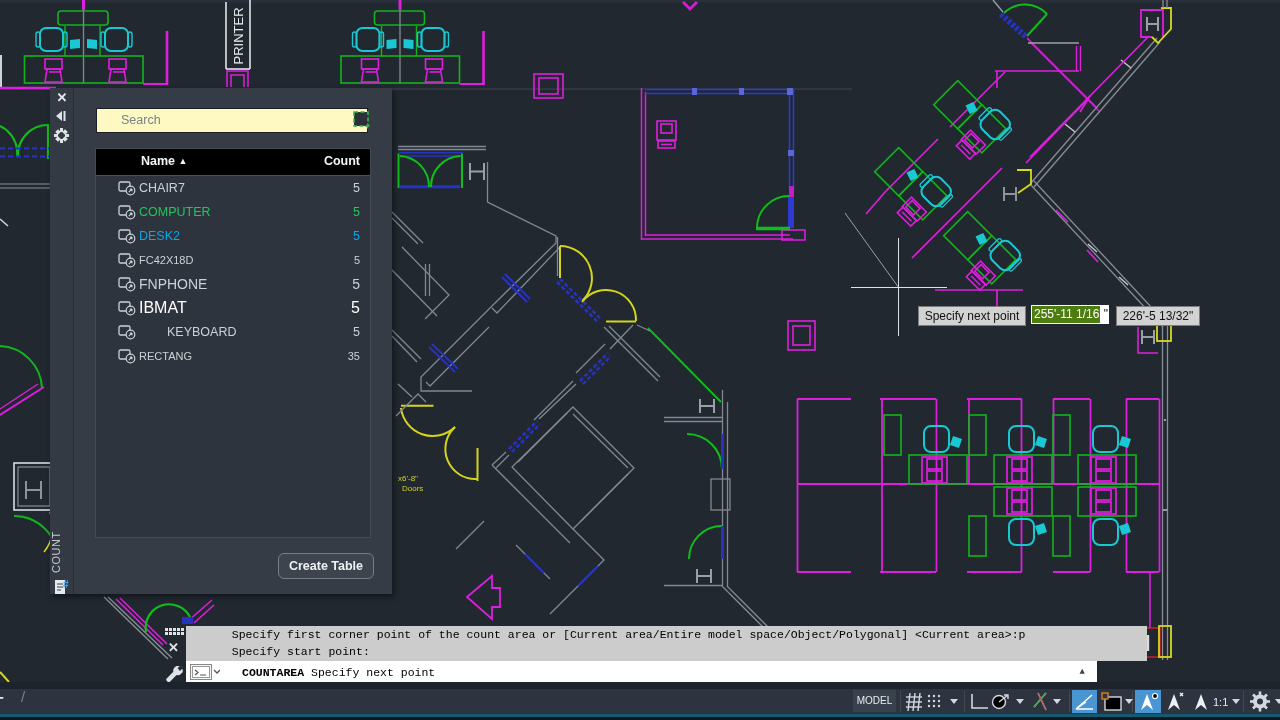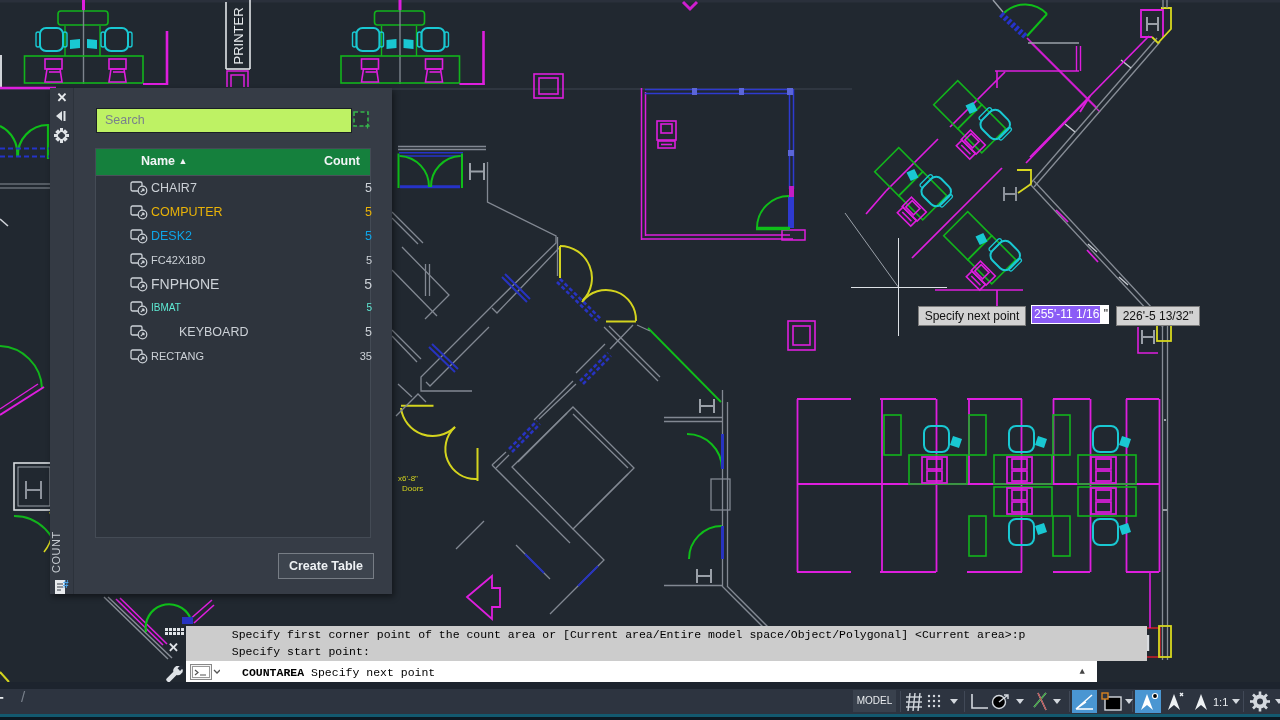--- a/index.html
+++ b/index.html
@@ -429,43 +429,43 @@
     <svg class="abs" style="left:4px;top:491px" width="16" height="16" viewBox="0 0 16 16">
           <rect x="1" y="1" width="10" height="14" fill="#e8ebee"></rect>
           <g stroke="#363c46" stroke-width="1">
             <line x1="3" y1="5" x2="9" y2="5"></line>
             <line x1="3" y1="8" x2="9" y2="8"></line>
             <line x1="3" y1="11" x2="7" y2="11"></line>
           </g>
           <text x="9" y="9" fill="#4aa3e8" font-size="10" font-weight="bold" font-family="Liberation Sans">#</text>
         </svg>
   </div>
-  <div class="abs" style="left:46px;top:20px;width:246px;height:23px;background:#bef264;border:1px solid #1a1f26;color:#79818c;font-size:12.5px;line-height:23px;padding-left:8px;">Search</div>
+  <div class="abs" style="left:46px;top:20px;width:246px;height:23px;background:#fef9c3;border:1px solid #1a1f26;color:#79818c;font-size:12.5px;line-height:23px;padding-left:24px;">Search</div>
   <div class="abs" style="left:303px;top:23px;width:17px;height:17px;">
     <svg width="18" height="18" viewBox="0 0 18 18">
           <rect x="1" y="1" width="14" height="14" fill="#2b3039" stroke="#35b44a" stroke-width="1.6" stroke-dasharray="4 2.5"></rect>
           <path d="M12 15 h5 M14.5 12.5 v5" stroke="#35b44a" stroke-width="1.2"></path>
         </svg>
   </div>
   <div class="abs" style="left:45px;top:60px;width:274px;height:388px;background:#2e343d;border:1px solid #444b55;">
-    <div class="abs" style="left:0;top:0;width:100%;height:26px;background:#15803d;border-bottom:1px solid #4a515b;">
+    <div class="abs" style="left:0;top:0;width:100%;height:26px;background:#000000;border-bottom:1px solid #4a515b;">
       <span style="position:absolute;left:45px;top:5px;color:#f2f4f6;font-size:12.5px;font-weight:bold;">Name <span style="font-size:9px;position:relative;top:-1px;">▲</span></span>
       <span style="position:absolute;right:10px;top:5px;color:#f2f4f6;font-size:12.5px;font-weight:bold;">Count</span>
     </div>
-    <div id="rows" class="abs" style="left:12px;top:27px;width:100%;text-decoration:underline;">
+    <div id="rows" class="abs" style="left:0;top:27px;width:100%;text-decoration:underline;">
           <div style="position:relative;height:24px;color:#ccd1d7;font-size:12.5px;line-height:24px;">
             <svg style="position:absolute;left:22px;top:5px" width="18" height="15" viewBox="0 0 18 15">
               <rect x="1" y="1" width="11" height="9" rx="1.5" stroke="#ccd1d7" stroke-width="1.3" fill="none"></rect>
               <circle cx="12.5" cy="9.5" r="4.3" fill="#2e343d" stroke="#ccd1d7" stroke-width="1.2"></circle>
               <path d="M10.8 11.2 L14 8 M14 8 h-2.2 M14 8 v2.2" stroke="#ccd1d7" stroke-width="1.1" fill="none"></path>
             </svg>
             <span style="position:absolute;left:43px;">CHAIR7</span>
             <span style="position:absolute;right:10px;">5</span>
           </div>
-          <div style="position:relative;height:24px;color:#eab308;font-size:12.5px;line-height:24px;">
+          <div style="position:relative;height:24px;color:#22c55e;font-size:12.5px;line-height:24px;">
             <svg style="position:absolute;left:22px;top:5px" width="18" height="15" viewBox="0 0 18 15">
               <rect x="1" y="1" width="11" height="9" rx="1.5" stroke="#ccd1d7" stroke-width="1.3" fill="none"></rect>
               <circle cx="12.5" cy="9.5" r="4.3" fill="#2e343d" stroke="#ccd1d7" stroke-width="1.2"></circle>
               <path d="M10.8 11.2 L14 8 M14 8 h-2.2 M14 8 v2.2" stroke="#ccd1d7" stroke-width="1.1" fill="none"></path>
             </svg>
             <span style="position:absolute;left:43px;">COMPUTER</span>
             <span style="position:absolute;right:10px;">5</span>
           </div>
           <div style="position:relative;height:24px;color:#0ea5e9;font-size:12.5px;line-height:24px;">
             <svg style="position:absolute;left:22px;top:5px" width="18" height="15" viewBox="0 0 18 15">
@@ -487,21 +487,21 @@
           </div>
           <div style="position:relative;height:24px;color:#ccd1d7;font-size:14px;line-height:24px;">
             <svg style="position:absolute;left:22px;top:5px" width="18" height="15" viewBox="0 0 18 15">
               <rect x="1" y="1" width="11" height="9" rx="1.5" stroke="#ccd1d7" stroke-width="1.3" fill="none"></rect>
               <circle cx="12.5" cy="9.5" r="4.3" fill="#2e343d" stroke="#ccd1d7" stroke-width="1.2"></circle>
               <path d="M10.8 11.2 L14 8 M14 8 h-2.2 M14 8 v2.2" stroke="#ccd1d7" stroke-width="1.1" fill="none"></path>
             </svg>
             <span style="position:absolute;left:43px;">FNPHONE</span>
             <span style="position:absolute;right:10px;">5</span>
           </div>
-          <div style="position:relative;height:24px;color:#5eead4;font-size:10px;line-height:24px;">
+          <div style="position:relative;height:24px;color:#ffffff;font-size:16px;line-height:24px;">
             <svg style="position:absolute;left:22px;top:5px" width="18" height="15" viewBox="0 0 18 15">
               <rect x="1" y="1" width="11" height="9" rx="1.5" stroke="#ccd1d7" stroke-width="1.3" fill="none"></rect>
               <circle cx="12.5" cy="9.5" r="4.3" fill="#2e343d" stroke="#ccd1d7" stroke-width="1.2"></circle>
               <path d="M10.8 11.2 L14 8 M14 8 h-2.2 M14 8 v2.2" stroke="#ccd1d7" stroke-width="1.1" fill="none"></path>
             </svg>
             <span style="position:absolute;left:43px;">IBMAT</span>
             <span style="position:absolute;right:10px;">5</span>
           </div>
           <div style="position:relative;height:24px;color:#ccd1d7;font-size:12.5px;line-height:24px;">
             <svg style="position:absolute;left:22px;top:5px" width="18" height="15" viewBox="0 0 18 15">
@@ -516,26 +516,26 @@
             <svg style="position:absolute;left:22px;top:5px" width="18" height="15" viewBox="0 0 18 15">
               <rect x="1" y="1" width="11" height="9" rx="1.5" stroke="#ccd1d7" stroke-width="1.3" fill="none"></rect>
               <circle cx="12.5" cy="9.5" r="4.3" fill="#2e343d" stroke="#ccd1d7" stroke-width="1.2"></circle>
               <path d="M10.8 11.2 L14 8 M14 8 h-2.2 M14 8 v2.2" stroke="#ccd1d7" stroke-width="1.1" fill="none"></path>
             </svg>
             <span style="position:absolute;left:43px;">RECTANG</span>
             <span style="position:absolute;right:10px;">35</span>
           </div>
         </div>
   </div>
-  <div class="abs" style="left:228px;top:465px;width:94px;height:24px;background:#3d444e;border:1px solid #777d85;border-radius:0;color:#eef1f4;font-size:12.5px;font-weight:bold;text-align:center;line-height:24px;">Create Table</div>
+  <div class="abs" style="left:228px;top:465px;width:94px;height:24px;background:#3d444e;border:1px solid #777d85;border-radius:6px;color:#eef1f4;font-size:12.5px;font-weight:bold;text-align:center;line-height:24px;">Create Table</div>
 </div>
 
 <div class="abs" style="left:918px;top:306px;width:106px;height:18px;background:#d2d2d2;border:1px solid #7c7c7c;color:#111;font-size:12px;line-height:18px;text-align:center;">Specify next point</div>
 <div class="abs" style="left:1031px;top:305px;width:78px;height:19px;background:#fff;font-size:12px;line-height:19px;">
-      <span style="position:absolute;left:1px;top:1px;bottom:1px;background:#8b5cf6;color:#fff;padding:0 1px 0 2px;line-height:17px;">255'-11 1/16</span>
+      <span style="position:absolute;left:1px;top:1px;bottom:1px;background:#4d7c0f;color:#fff;padding:0 1px 0 2px;line-height:17px;">255'-11 1/16</span>
       <span style="position:absolute;right:1px;color:#111;">"</span>
     </div>
 <div class="abs" style="left:1116px;top:306px;width:82px;height:18px;background:#d2d2d2;border:1px solid #7c7c7c;color:#111;font-size:12px;line-height:18px;text-align:center;">226'-5 13/32"</div>
 
 <svg class="abs" style="left:163px;top:626px" width="24" height="60" viewBox="0 0 24 60">
  <g fill="#dfe3e7">
   <rect x="2" y="2" width="3" height="3"></rect>
         <rect x="6" y="2" width="3" height="3"></rect>
         <rect x="10" y="2" width="3" height="3"></rect>
         <rect x="14" y="2" width="3" height="3"></rect>

